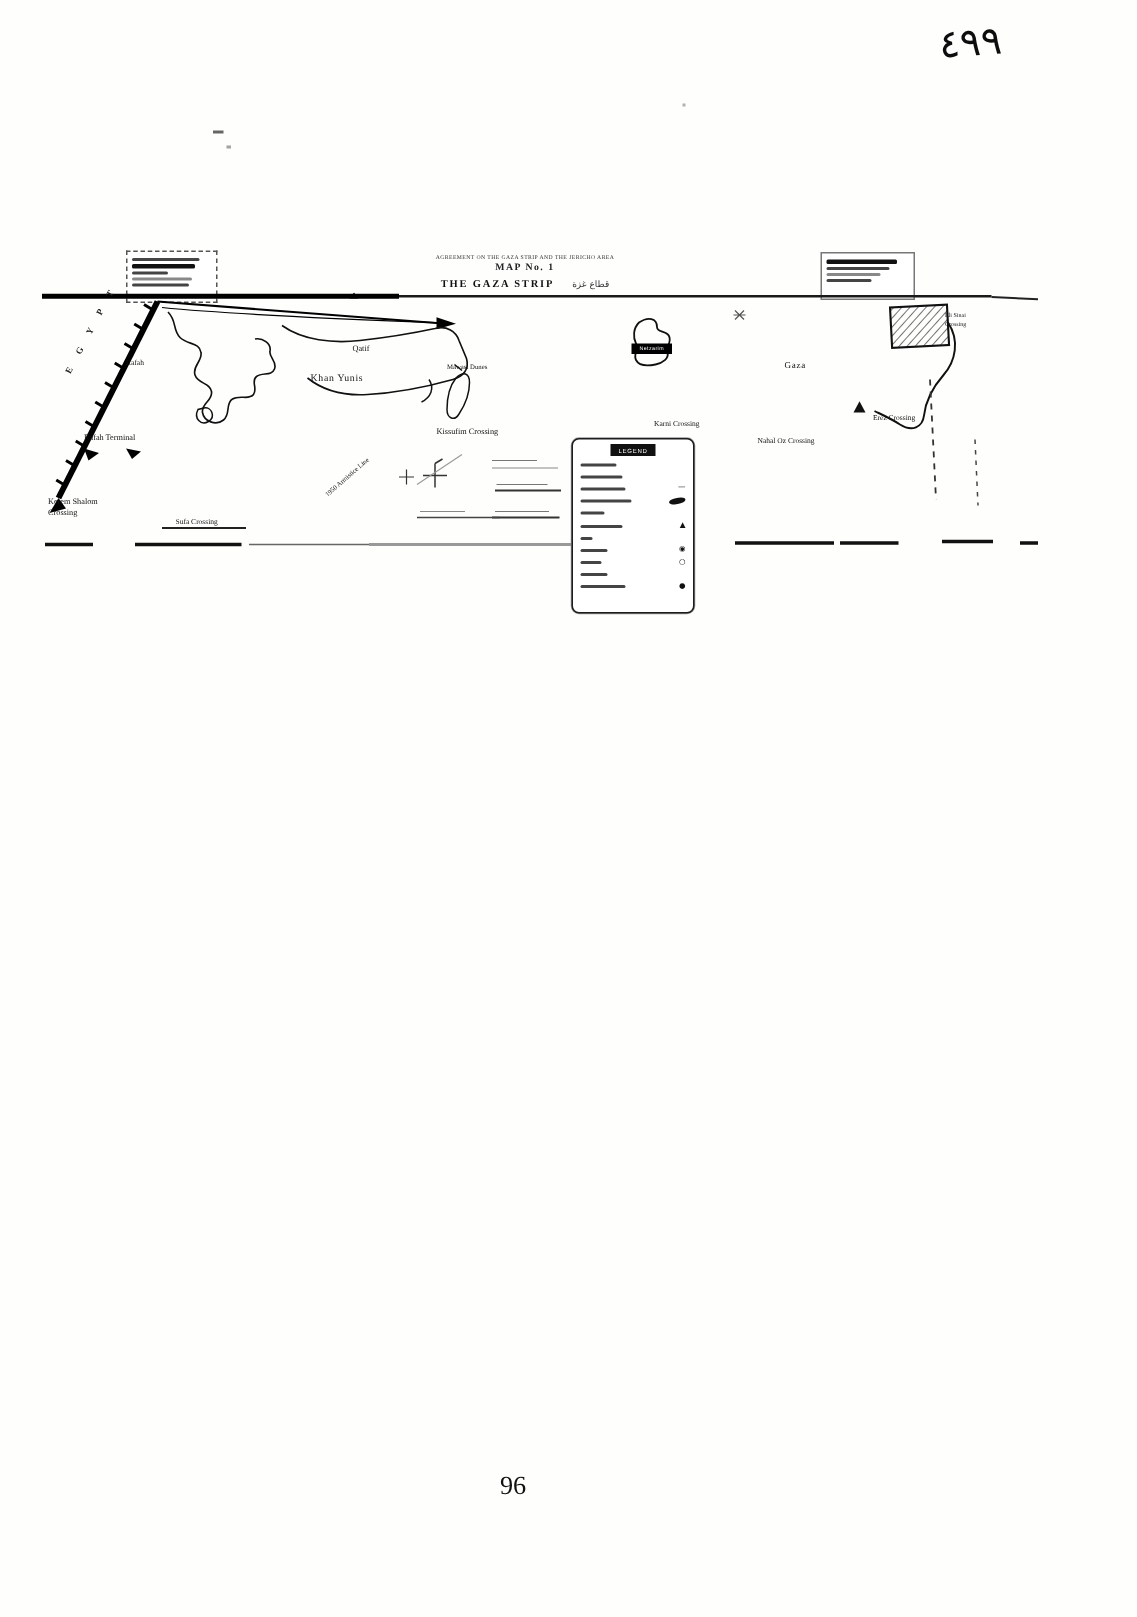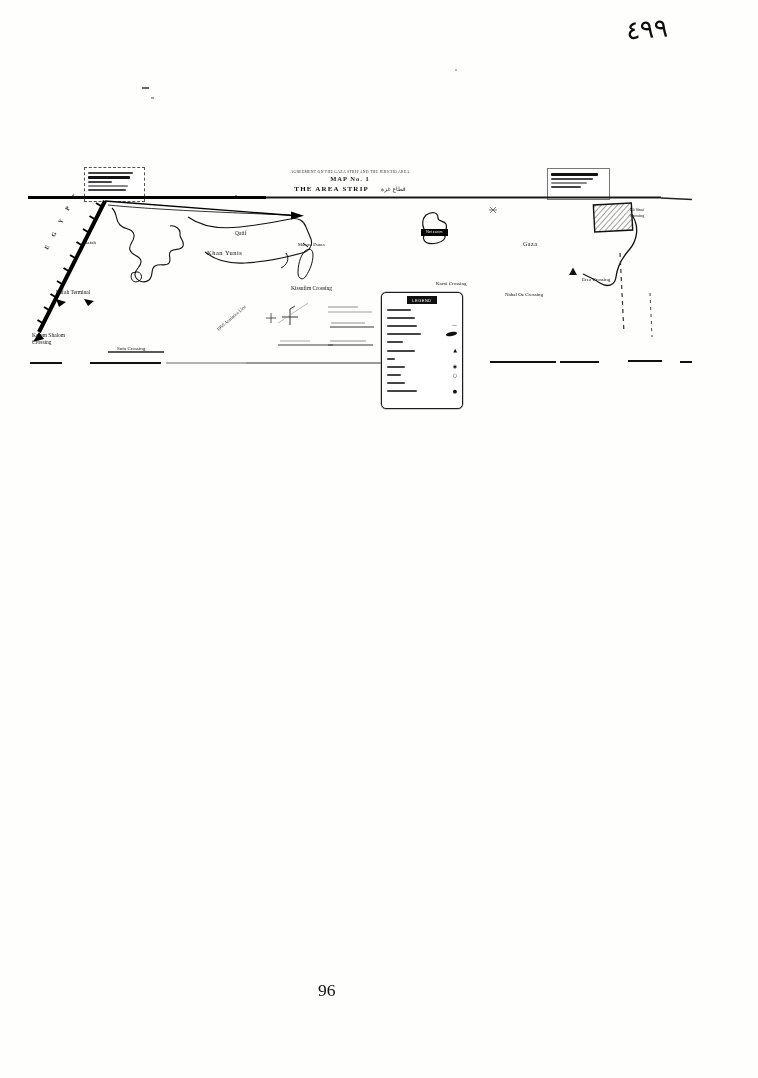--- a/index.html
+++ b/index.html
@@ -41,21 +41,21 @@
   .band{
     position:absolute;left:421px;top:229px;width:27px;height:7px;background:#000;color:#fff;
     font-size:3.5px;line-height:7px;text-align:center;letter-spacing:.3px;
     font-family:"Liberation Sans",sans-serif;
   }
   
   .handwritten{
     position:absolute;left:626px;top:14px;font-family:"DejaVu Sans",sans-serif;
     font-size:26px;letter-spacing:9px;color:#0d0d0d;transform:rotate(-4deg);font-weight:500;
   }
-  .page-number{position:absolute;left:318px;top:980px;width:48px;text-align:left;font-size:17.5px;color:#111;}
+  .page-number{position:absolute;left:318px;top:980px;width:48px;text-align:center;font-size:17.5px;color:#111;}
   .stray{position:absolute;background:#666;}
 </style>
 </head>
 <body>
 
 <div class="page">
 
   <div class="handwritten">٤٩٩</div>
 
   <div class="stray" style="left:142px;top:87px;width:7px;height:1.5px;"></div>
@@ -76,21 +76,21 @@
       <span class="scrib dark" style="width:47px"></span>
       <span class="scrib" style="width:42px"></span>
       <span class="scrib lt" style="width:36px"></span>
       <span class="scrib" style="width:30px"></span>
     </div>
 
     <div class="title-block">
       <div class="agreement-line">AGREEMENT ON THE GAZA STRIP AND THE JERICHO AREA</div>
       <div class="map-no">MAP No. 1</div>
       <div class="map-title-row">
-        <span>THE AREA STRIP</span><span class="ar">قطاع غزة</span>
+        <span>THE GAZA STRIP</span><span class="ar">قطاع غزة</span>
       </div>
     </div>
 
     <svg class="abs" style="left:28px;top:195px;" width="666" height="214" viewBox="0 0 666 214">
       <defs>
         <pattern id="hatch" width="4" height="4" patternUnits="userSpaceOnUse" patternTransform="rotate(45)">
           <line x1="0" y1="0" x2="0" y2="4" stroke="#444" stroke-width="1"></line>
         </pattern>
       </defs>
 

